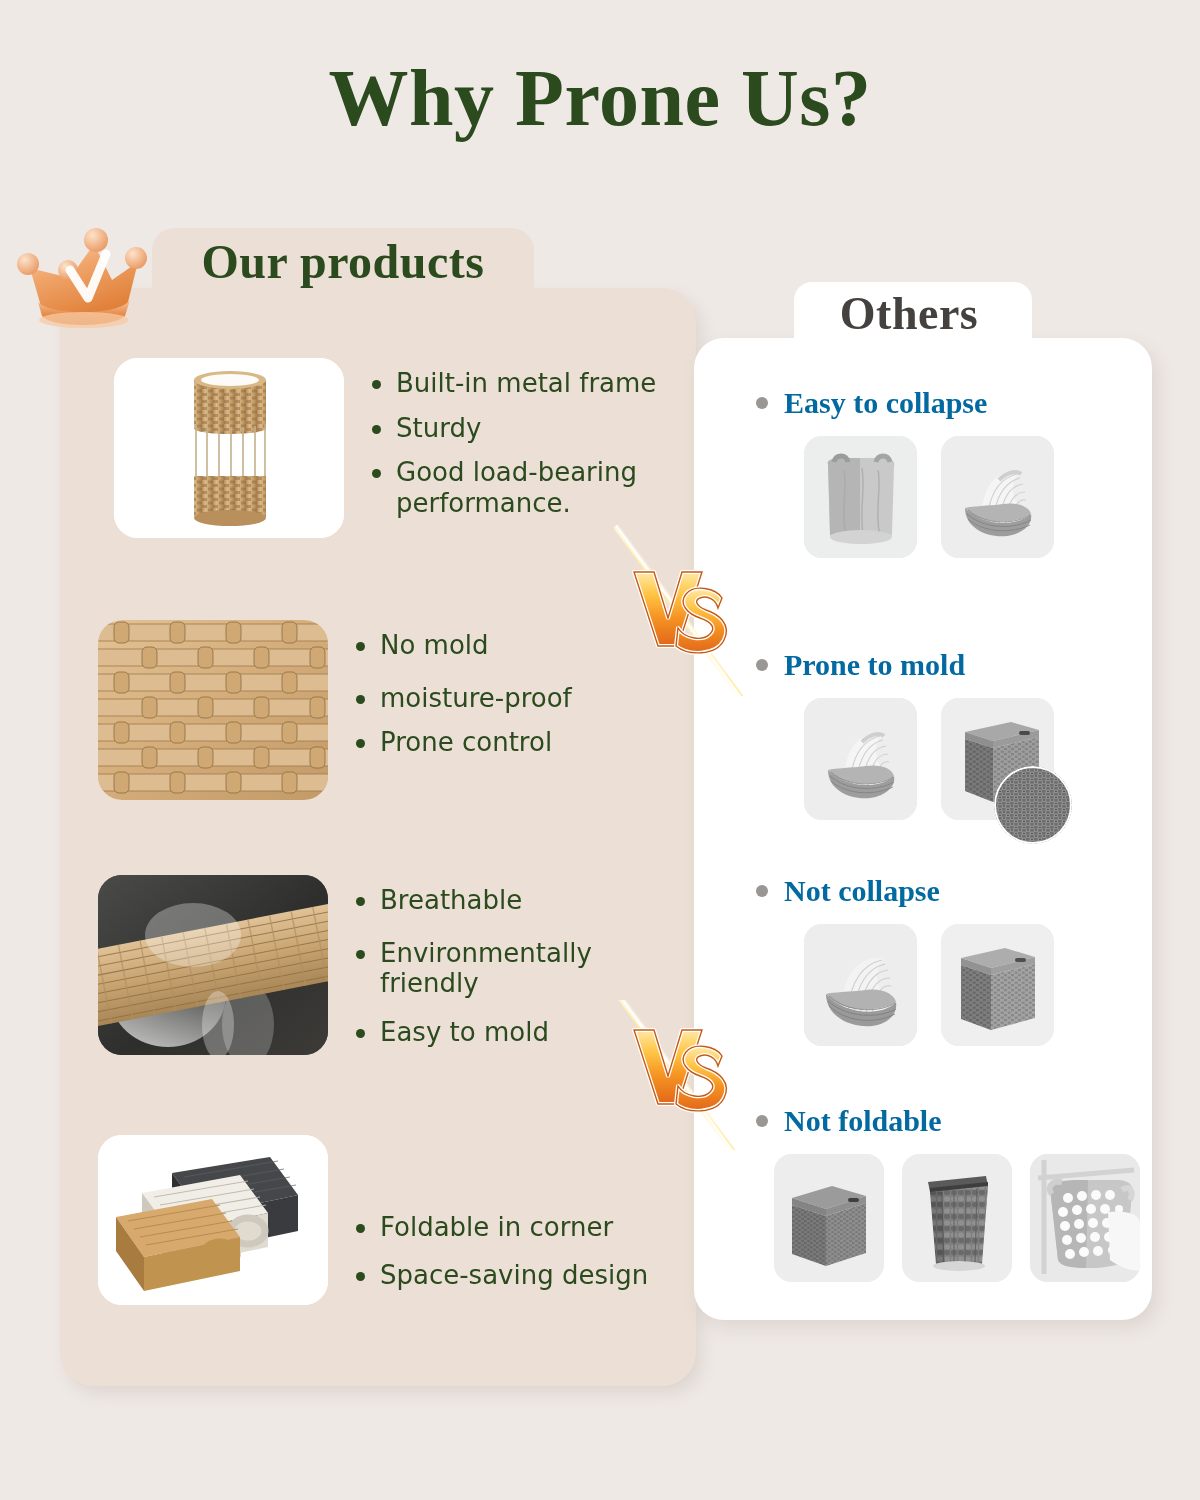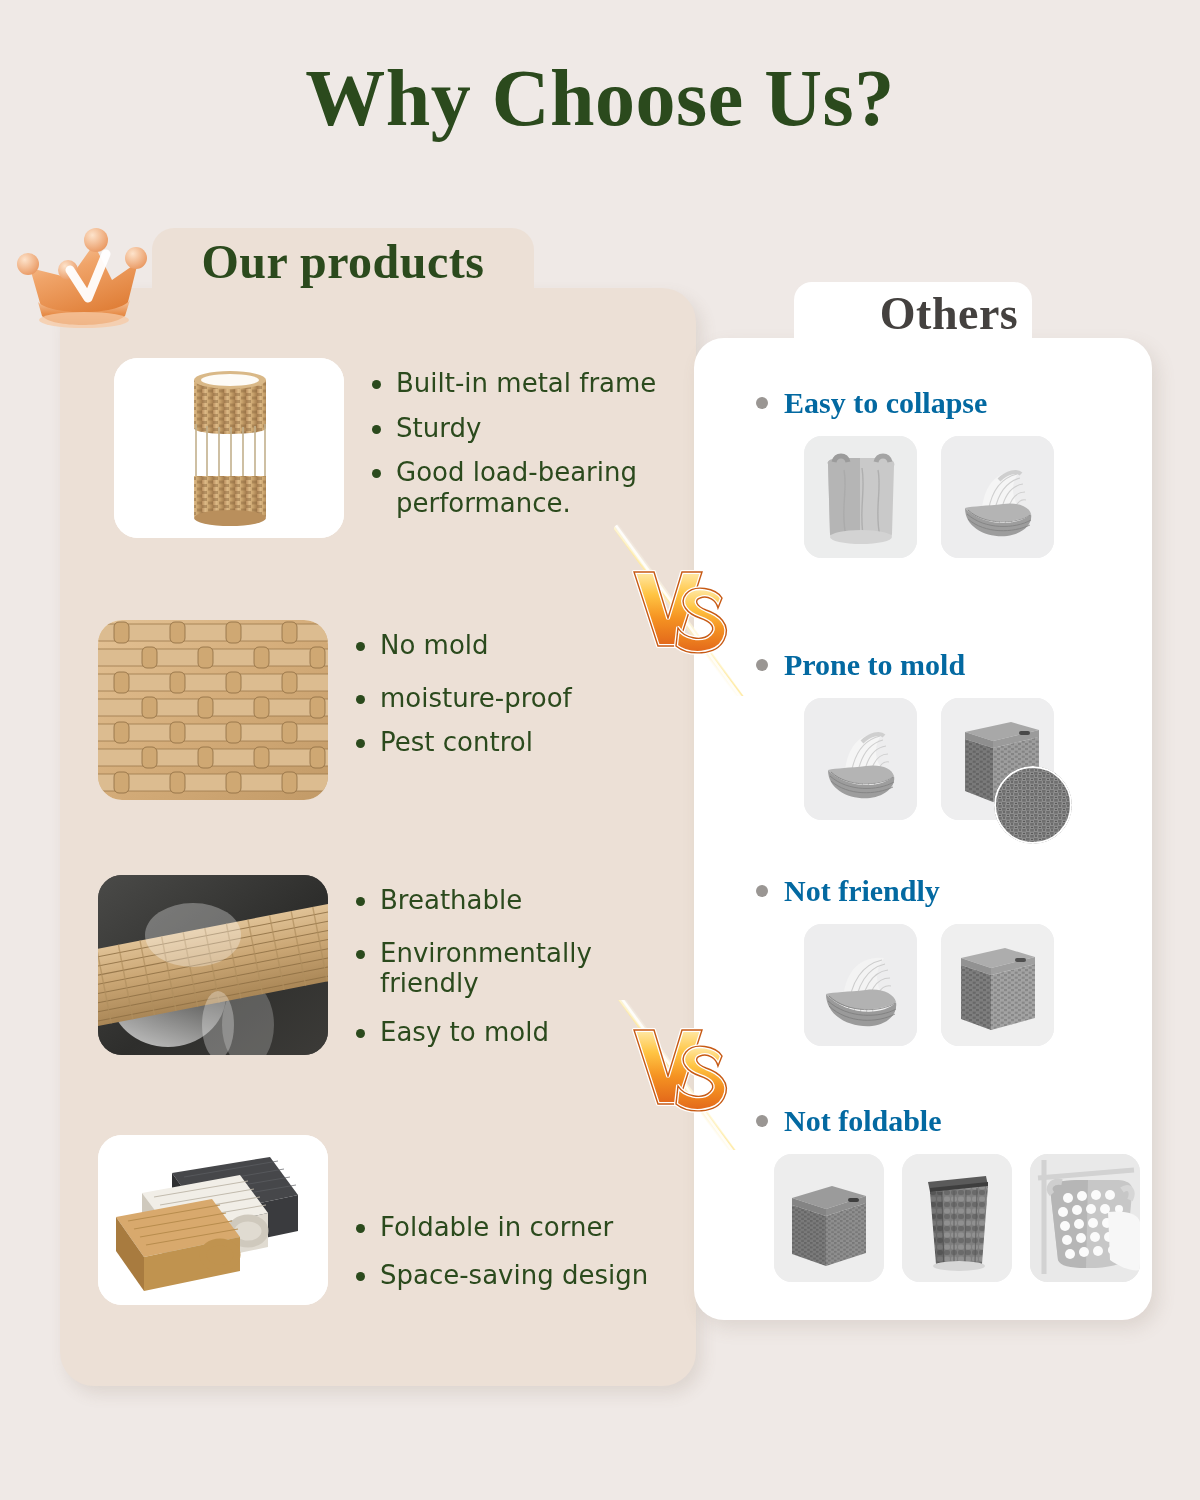--- a/index.html
+++ b/index.html
@@ -82,21 +82,21 @@
     position: absolute;
     left: 794px;
     top: 282px;
     width: 238px;
     height: 62px;
     background: #ffffff;
     border-radius: 18px 18px 0 0;
   }
   .others-tab-label {
     position: absolute;
-    left: 830px;
+    left: 790px;
     top: 280px;
     width: 238px;
     height: 66px;
     display: flex;
     align-items: center;
     justify-content: center;
     font-family: "Liberation Serif", serif;
     font-size: 46px;
     font-weight: 700;
     color: #44413f;
@@ -180,21 +180,21 @@
 
   
   .vs-badge { position: absolute; }
 
   
   .fill { position: absolute; left: 0; top: 0; width: 100%; height: 100%; }
 </style>
 </head>
 <body>
 
-<div class="page-title">Why Choose Us?</div>
+<div class="page-title">Why Prone Us?</div>
 
 <div class="ours-panel"></div>
 <div class="others-panel"></div>
 
 <div class="ours-tab"></div>
 <div class="ours-tab-label">Our products</div>
 
 <div class="others-tab"></div>
 <div class="others-tab-label">Others</div>
 
@@ -344,21 +344,21 @@
     <div class="ours-bullet" style="margin-bottom:22px;">
       <span class="dot"></span>
       <span class="txt">No mold</span>
     </div>
     <div class="ours-bullet" style="">
       <span class="dot"></span>
       <span class="txt">moisture-proof</span>
     </div>
     <div class="ours-bullet">
       <span class="dot"></span>
-      <span class="txt">Pest control</span>
+      <span class="txt">Prone control</span>
     </div>
   </div>
 </div>
 
 <div class="ours-row" style="left:98px; top:875px; width:570px;">
   <div class="ours-img" style="background:#3a3a3a;">
     <svg class="fill" viewBox="0 0 230 180" preserveAspectRatio="none">
       <defs>
         <linearGradient id="dkbg" x1="0" y1="0" x2="1" y2="1">
           <stop offset="0%" stop-color="#4a4a48"></stop>
@@ -603,21 +603,21 @@
         <circle cx="39" cy="39" r="39" fill="url(#moldP)"></circle>
         <circle cx="39" cy="39" r="38" fill="none" stroke="#ffffff" stroke-width="2"></circle>
       </svg>
     </div>
   </div>
 </div>
 
 <div class="others-sec" style="left:756px; top:874px; width:380px;">
   <div class="others-head">
     <span class="dot"></span>
-    <span>Not friendly</span>
+    <span>Not collapse</span>
   </div>
   <div class="others-imgs" style="margin-left:48px;">
     <div class="others-img" style="width:113px; height:122px;">
       <svg class="fill" viewBox="0 0 113 122" preserveAspectRatio="none">
         <rect width="113" height="122" fill="#ededee"></rect>
         <path d="M38,90 C38,46 56,32 80,34 C66,52 76,72 86,80 C70,96 50,96 38,90 Z" fill="#f3f3f3"></path>
         <g stroke="#cdcdcd" stroke-width="1.1" fill="none">
           <path d="M44,88 C46,56 60,40 78,36"></path>
           <path d="M50,90 C52,60 64,44 81,40"></path>
           <path d="M56,92 C58,64 68,48 84,46"></path>

